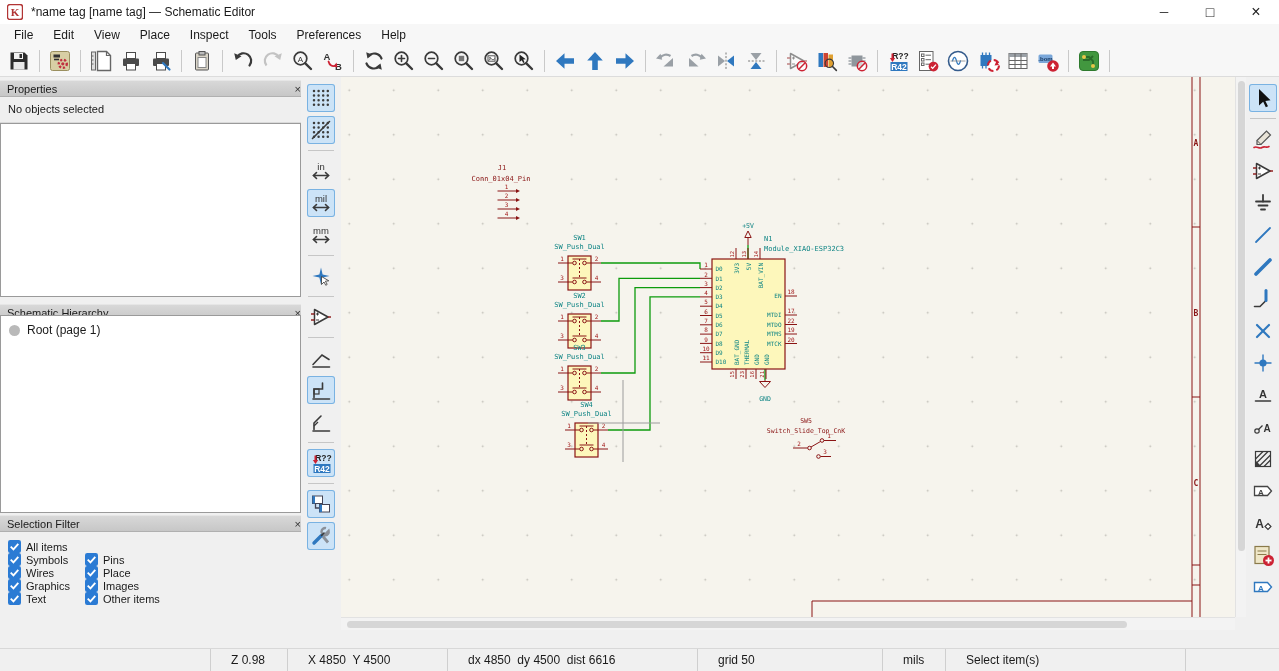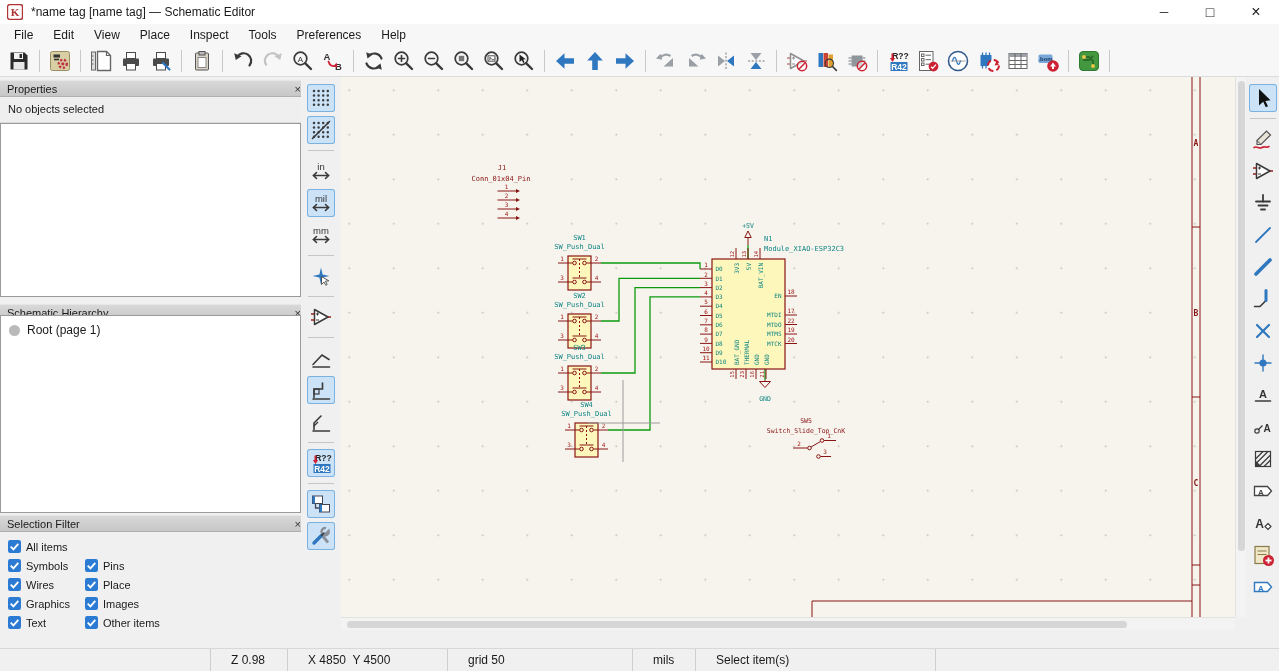--- a/index.html
+++ b/index.html
@@ -27,21 +27,21 @@
 .lt svg{width:24px;height:24px}
 .hsep{width:26px;height:1px;background:#c6c6c6;margin:4px 0;flex:none}
 
 .phead{position:absolute;left:0;width:308px;height:17px;background:linear-gradient(#d8d8d8,#c7c7c7);border-top:1px solid #e6e6e6;border-bottom:1px solid #b0b0b0;display:flex;align-items:center;padding:0 7px;box-sizing:border-box;font-size:11px}
 .phead .x{margin-left:auto;font-size:11px;color:#333}
 .wbox{position:absolute;background:#fff;border:1px solid #9a9a9a;box-sizing:border-box}
 #propmsg{position:absolute;left:0;top:21px;width:301px;height:25px;background:#efefef;border-bottom:1px solid #dadada;padding:5px 0 0 8px;box-sizing:border-box;font-size:11px}
 #rootrow{display:flex;align-items:center;padding:7px 0 0 8px;font-weight:normal;font-size:12px}
 #rootrow .dot{width:11px;height:11px;border-radius:50%;background:#b9b9b9;margin-right:7px}
 
-#filtgrid{position:absolute;left:8px;top:463px;width:286px;display:grid;grid-template-columns:77px 1fr;row-gap:6px}
+#filtgrid{position:absolute;left:8px;top:463px;width:286px;display:grid;grid-template-columns:77px 1fr;row-gap:0}
 .cbi{display:flex;align-items:center;height:13px;font-size:11px}
 .cb{width:13px;height:13px;margin-right:5px;flex:none}
 .span2{grid-column:1/3}
 
 #canvas{position:absolute;left:341px;top:77px;width:894px;height:540px;background-color:#f6f4ed;
 background-image:radial-gradient(circle,#bdbbb3 0.8px,transparent 1.1px);
 background-size:44.5px 44.5px;background-position:30.5px 35.5px}
 #vscroll{position:absolute;left:1235px;top:77px;width:11px;height:540px;background:#f3f3f3;border-left:1px solid #e2e2e2;box-sizing:border-box}
 #vthumb{position:absolute;left:2px;top:4px;width:7px;height:470px;background:#d6d6d6;border-radius:4px}
 #hscroll{position:absolute;left:341px;top:617px;width:894px;height:13px;background:#f3f3f3;border-top:1px solid #e2e2e2;box-sizing:border-box}
@@ -951,17 +951,18 @@
         <text x="10" y="15.5" font-size="8" font-weight="bold" text-anchor="middle" fill="#2f78bf">A</text>
       </svg>
     </div>
 </div>
 
 <div id="gapstrip"></div>
 <div id="statusbar">
   <div class="sf" style="width:210px"></div>
   <div class="sf" style="width:77px">Z 0.98</div>
   <div class="sf" style="width:160px">X 4850  Y 4500</div>
+  <div class="sf" style="width:250px">dx 4850  dy 4500  dist 6616</div>
   <div class="sf" style="width:185px">grid 50</div>
   <div class="sf" style="width:63px">mils</div>
   <div class="sf" style="width:240px">Select item(s)</div>
   <div class="sf" style="flex:1"></div>
 </div>
 
 </body></html>

